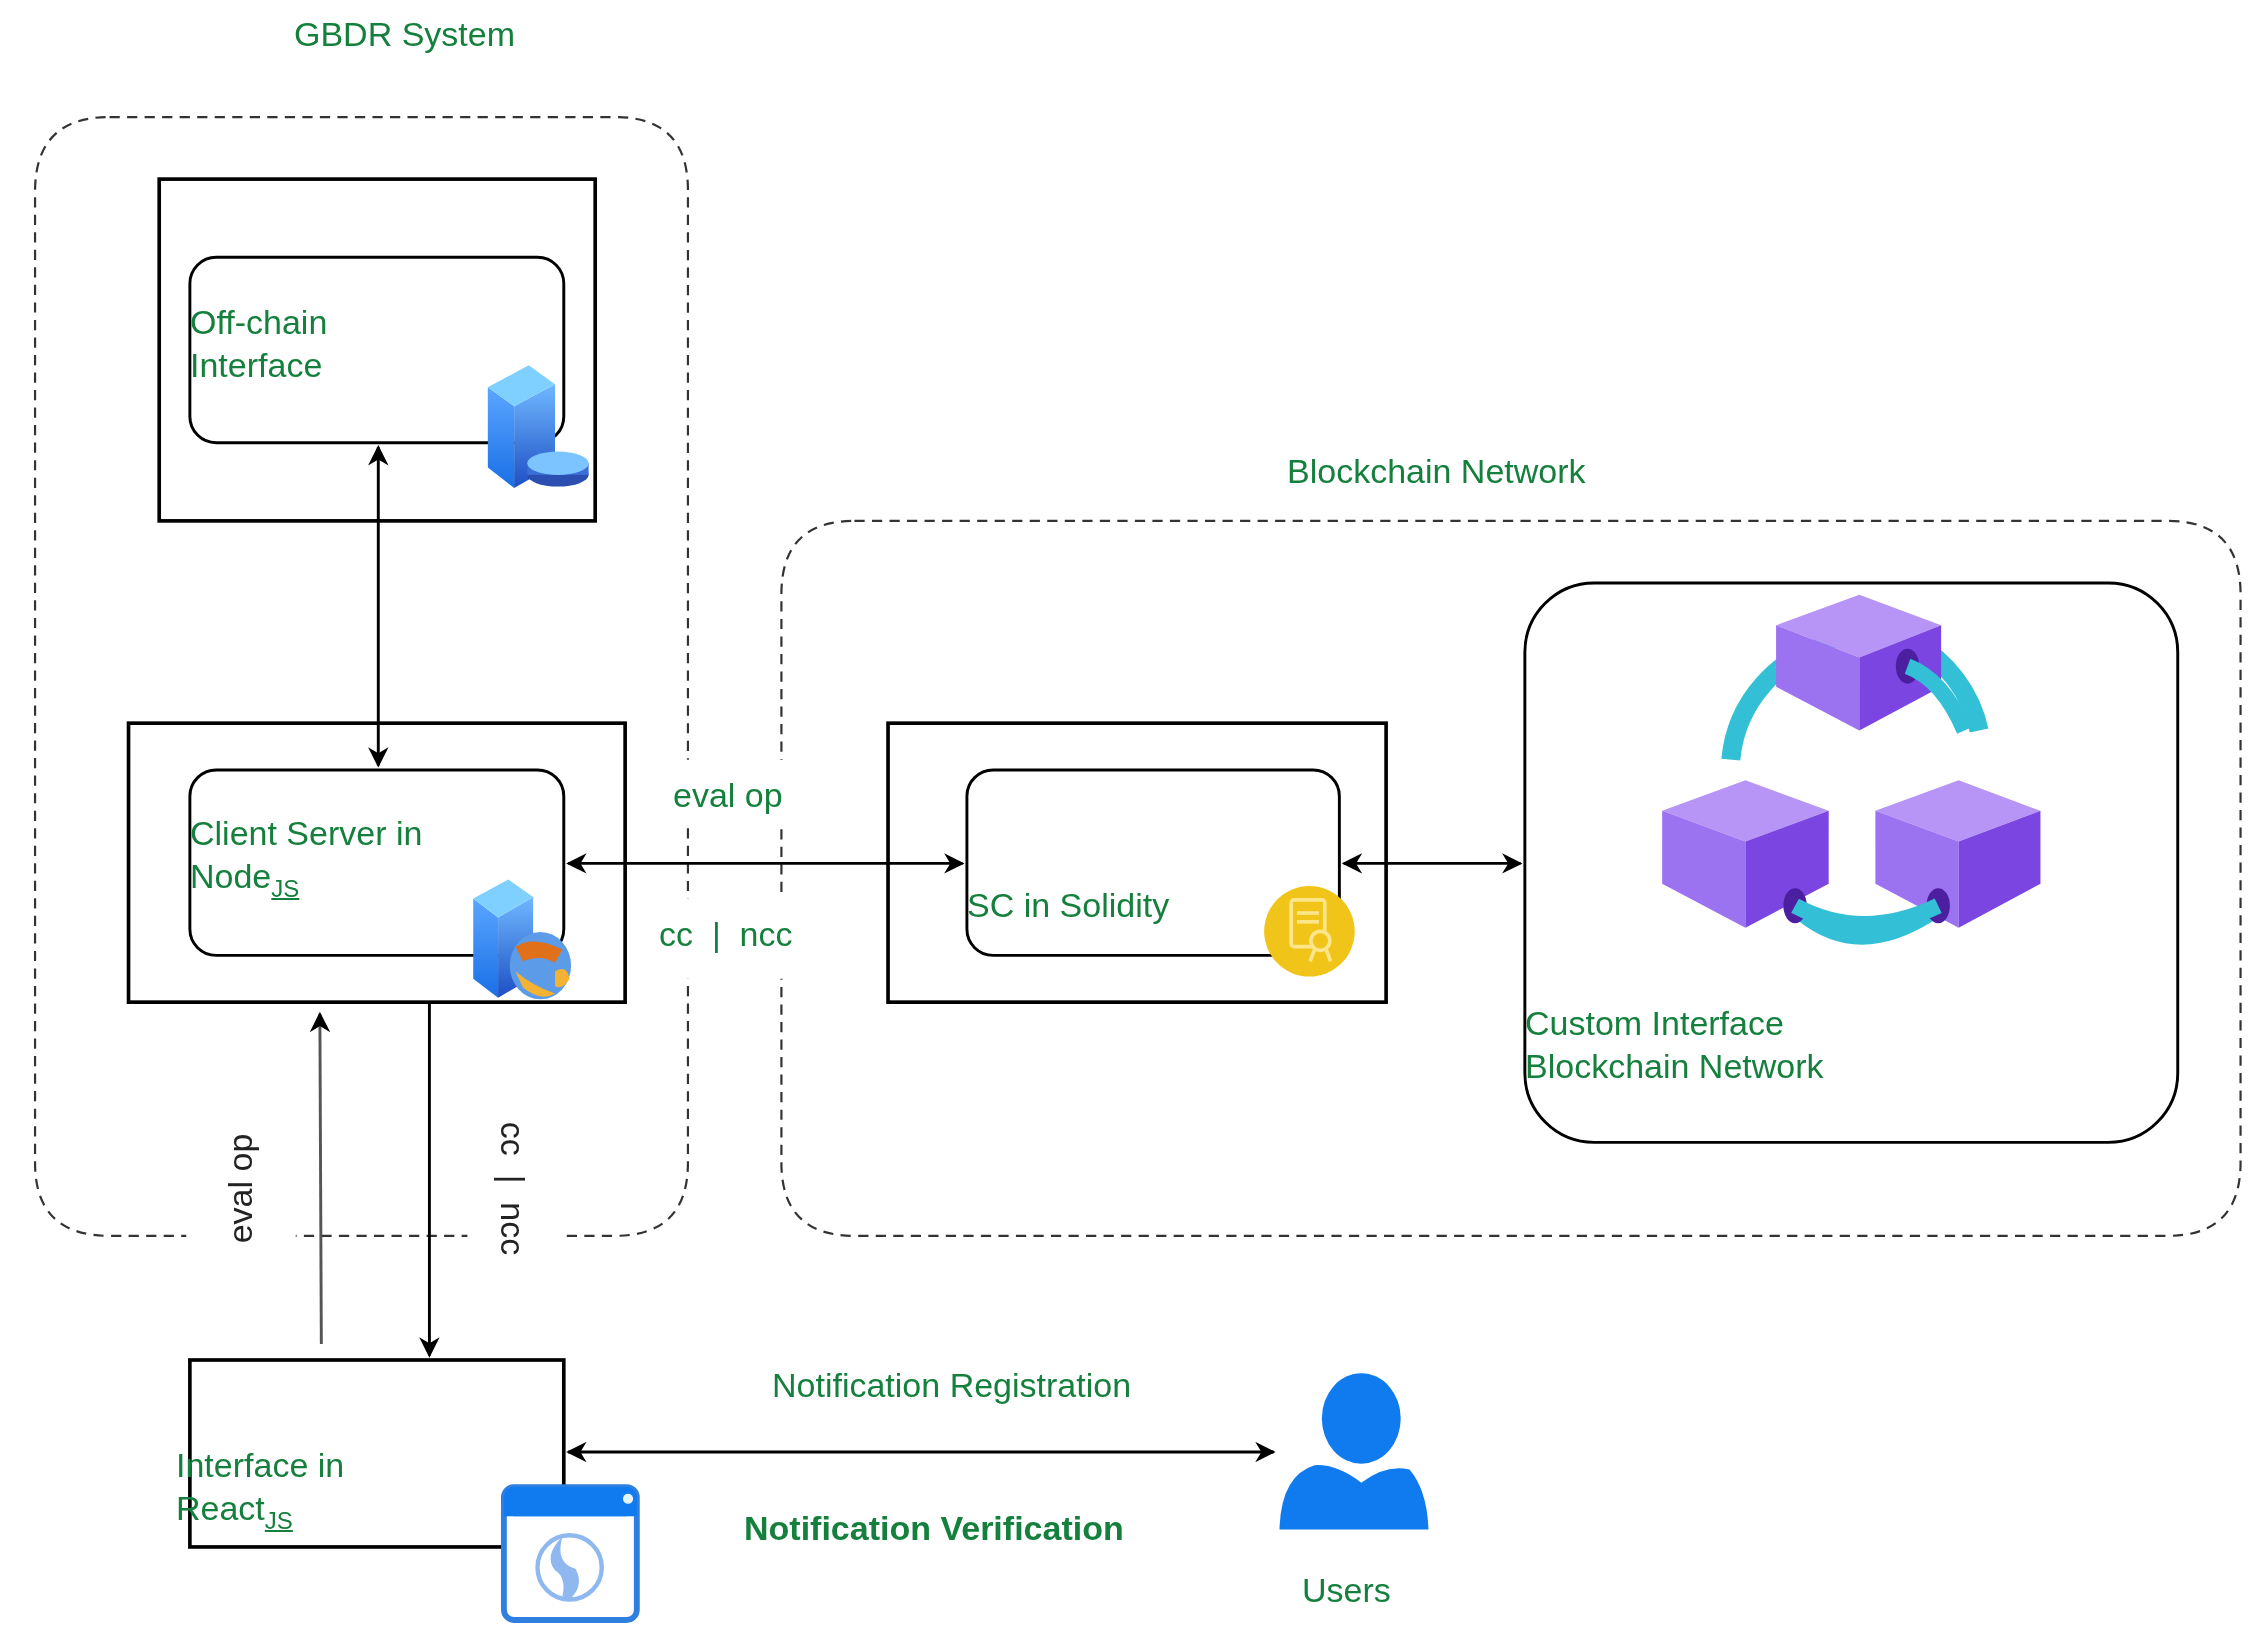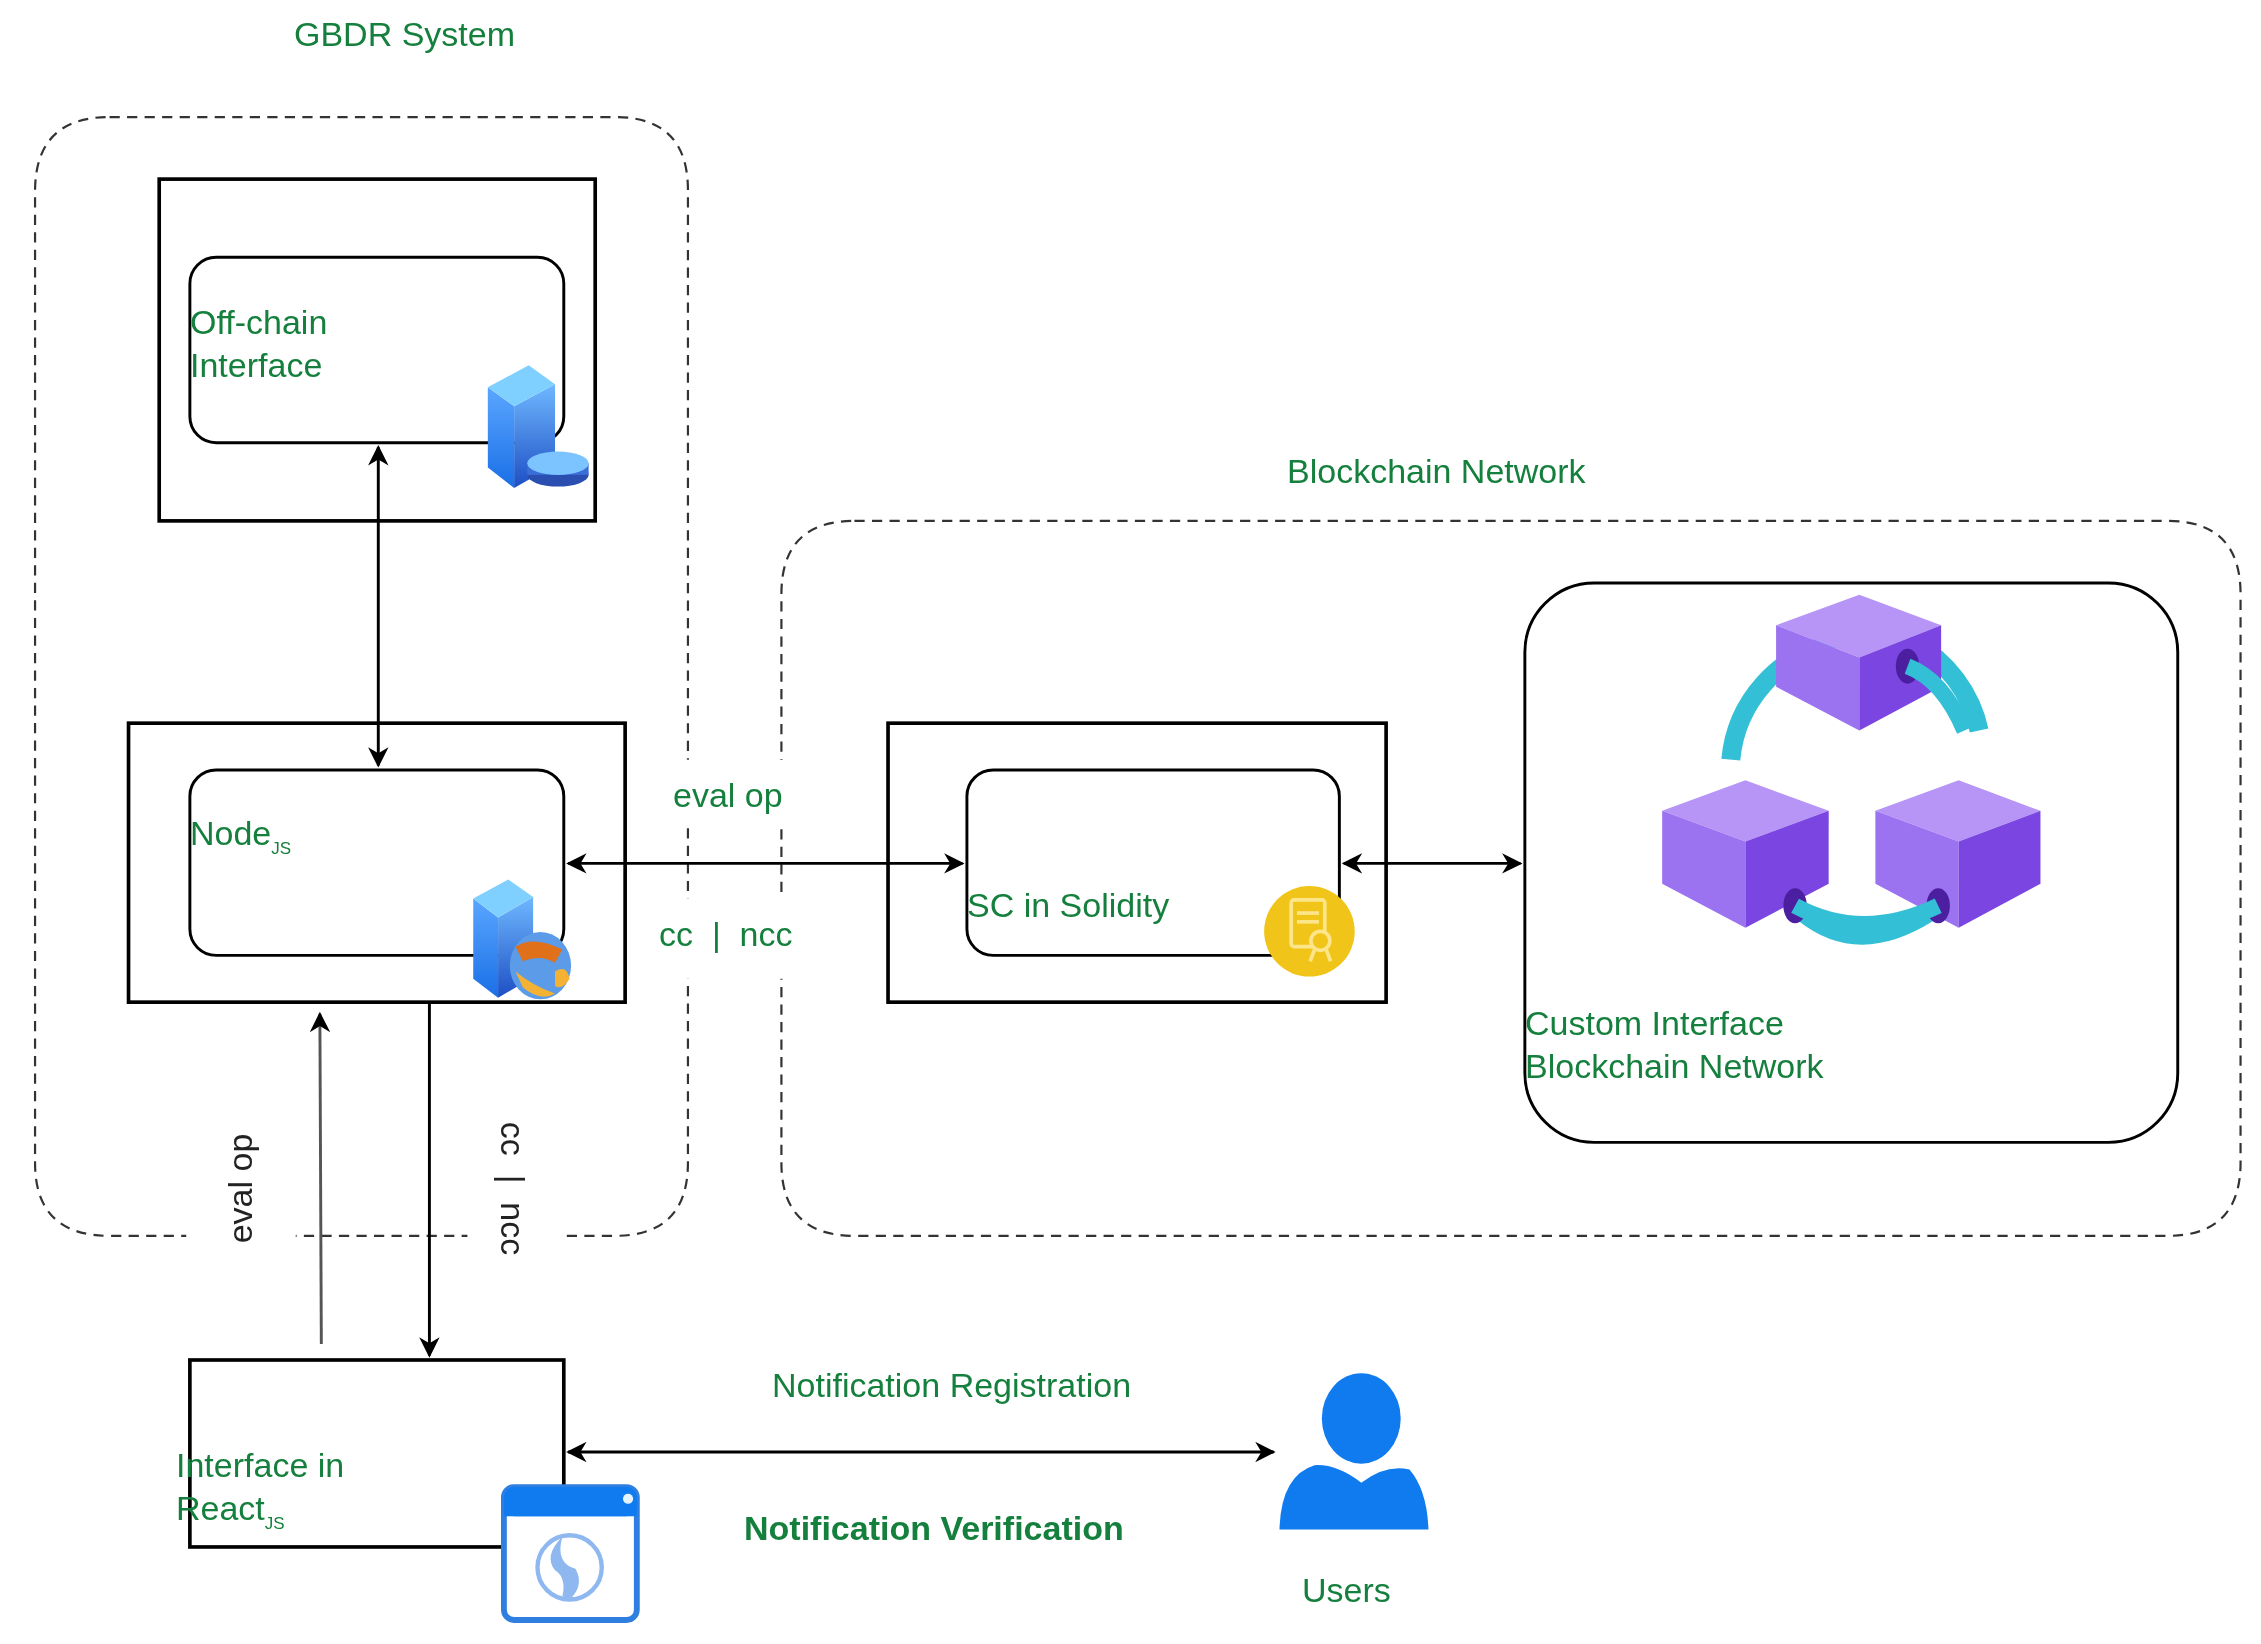--- a/index.html
+++ b/index.html
@@ -1,21 +1,21 @@
 <!DOCTYPE html>
 <html style="font-size:11.7px"><head>
 <meta charset="utf-8">
 <style>
   html, body { margin:0; padding:0; background:#ffffff; }
   body { width:2261px; height:1645px; position:relative; overflow:hidden;
          font-family:"Liberation Sans", sans-serif; color:#222; }
   svg.canvas { position:absolute; left:0; top:0; }
   .lbl { position:absolute; font-size:34px; color:#15803d; white-space:nowrap; line-height:1.25; }
   .center { }
-  .sub { font-size:17px; vertical-align:-8.8px; }
+  .sub { font-size:24px; vertical-align:-8.8px;text-decoration:underline; }
   .rot { position:absolute; font-size:34px; color:#222; white-space:nowrap; transform-origin:center center; }
 </style>
 </head>
 <body>
 
 <svg class="canvas" width="2261" height="1645" viewBox="0 0 3096 2252">
   <defs>
     <marker id="arr" viewBox="0 0 10 10" refX="9" refY="5" markerWidth="7" markerHeight="7" orient="auto-start-reverse">
       <path d="M0,0 L10,5 L0,10 L3,5 z" fill="#000"></path>
     </marker>
@@ -126,20 +126,21 @@
 
 <div class="lbl" style="left:294px;top:13px;">GBDR System</div>
 <div class="lbl" style="left:1287px;top:450px;">Blockchain Network</div>
 
 <div class="lbl center" style="left:190px;top:301px;width:374px;">
   <div>Off-chain</div>
   <div>Interface</div>
 </div>
 
 <div class="lbl center" style="left:190px;top:812px;width:374px;">
+  <div>Client Server in</div>
   <div><span>Node</span><span class="sub">JS</span></div>
 </div>
 
 <div class="lbl center" style="left:967px;top:884px;width:440px;">SC in Solidity</div>
 
 <div class="lbl center" style="left:1525px;top:1002px;width:653px;">
   <div>Custom Interface</div>
   <div>Blockchain Network</div>
 </div>
 

